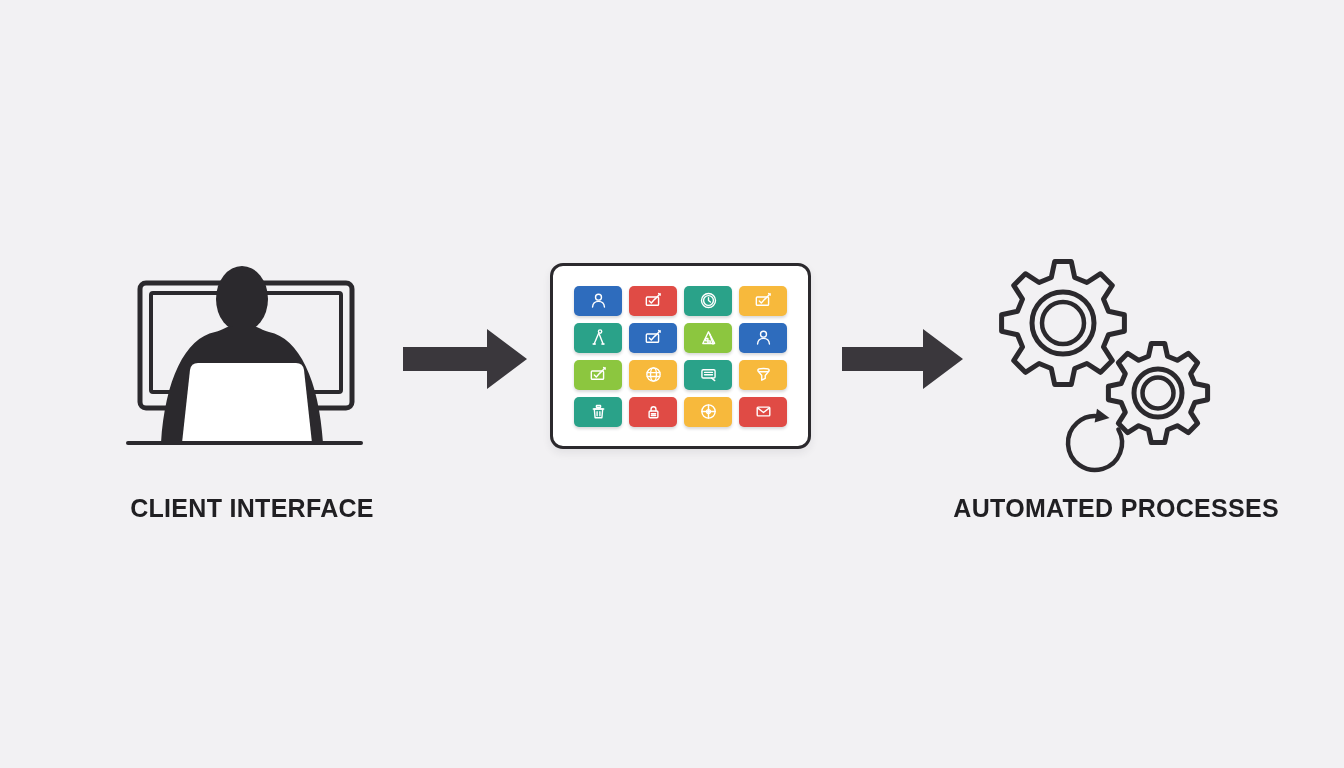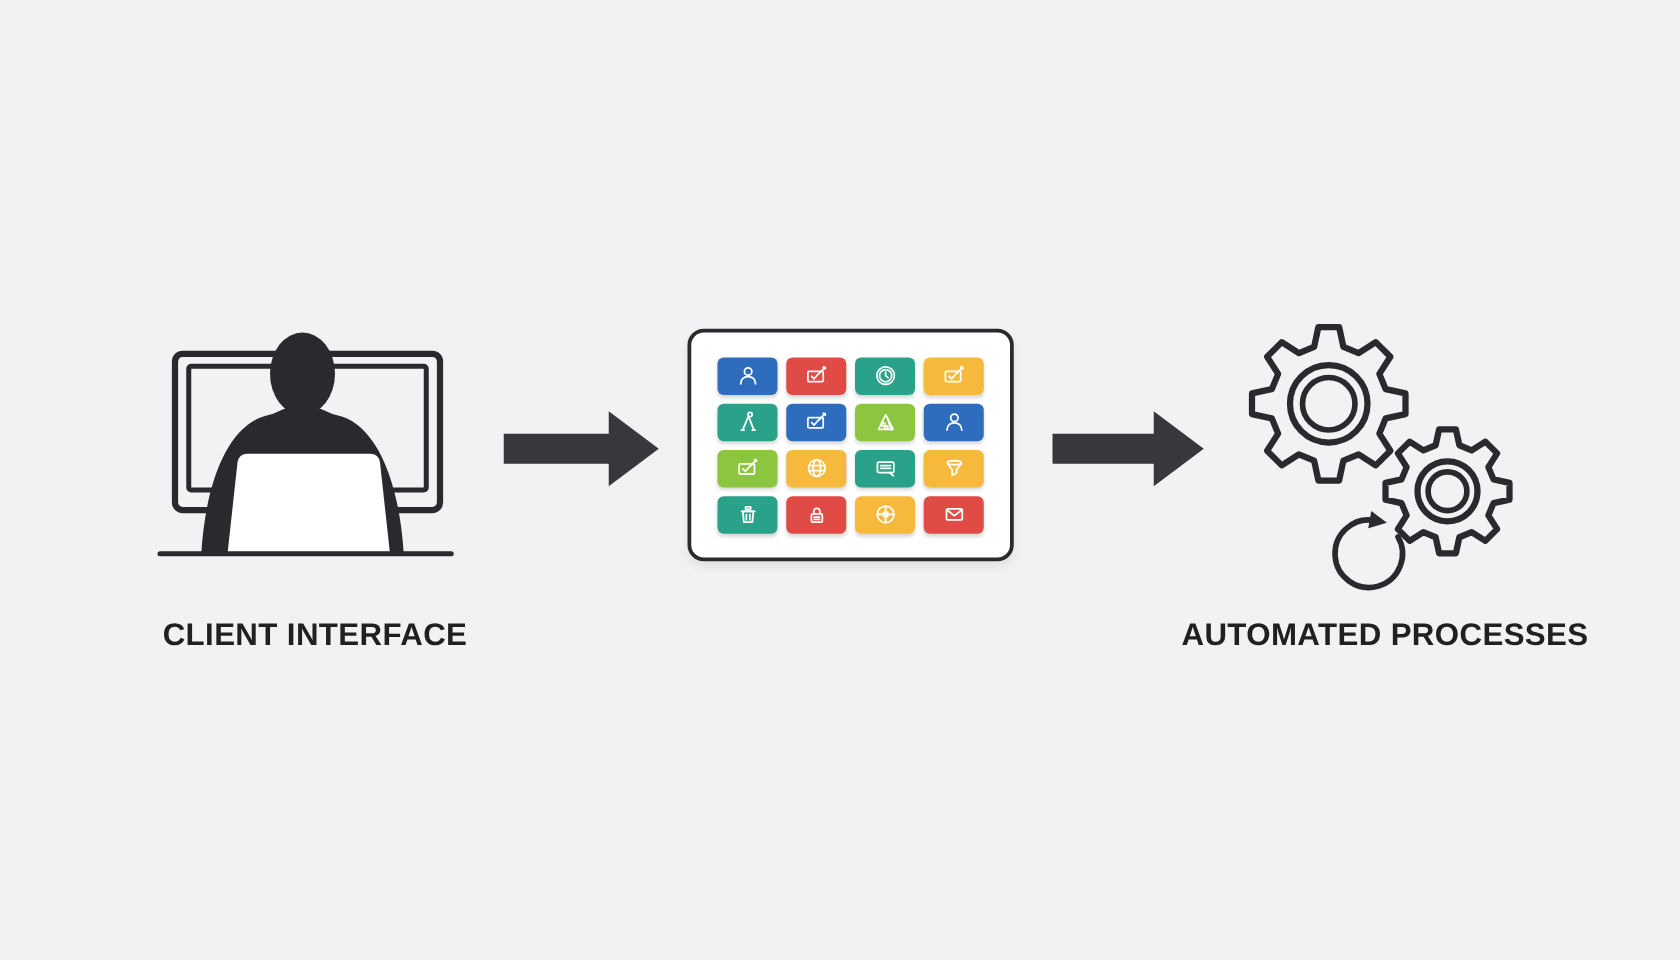--- a/index.html
+++ b/index.html
@@ -35,21 +35,21 @@
 
   .caption {
     position: absolute; top: 494px;
     width: 420px; transform: translateX(-50%);
     text-align: center;
     font-size: 25px; font-weight: 700; letter-spacing: 0.3px;
     color: #201f22;
   }
   .cap-1 { left: 252px; }
   .cap-2 { left: 680px; }
-  .cap-3 { left: 1108px; }
+  .cap-3 { left: 1069px; text-align: right; }
 </style>
 </head>
 <body>
 
 <div class="canvas">
 
   <svg class="art" viewBox="0 0 1344 768" fill="none" stroke-linecap="round" stroke-linejoin="round">
 
     <g>
       <rect x="140" y="283" width="212" height="125" rx="6" stroke="#2b292d" stroke-width="5"></rect>

